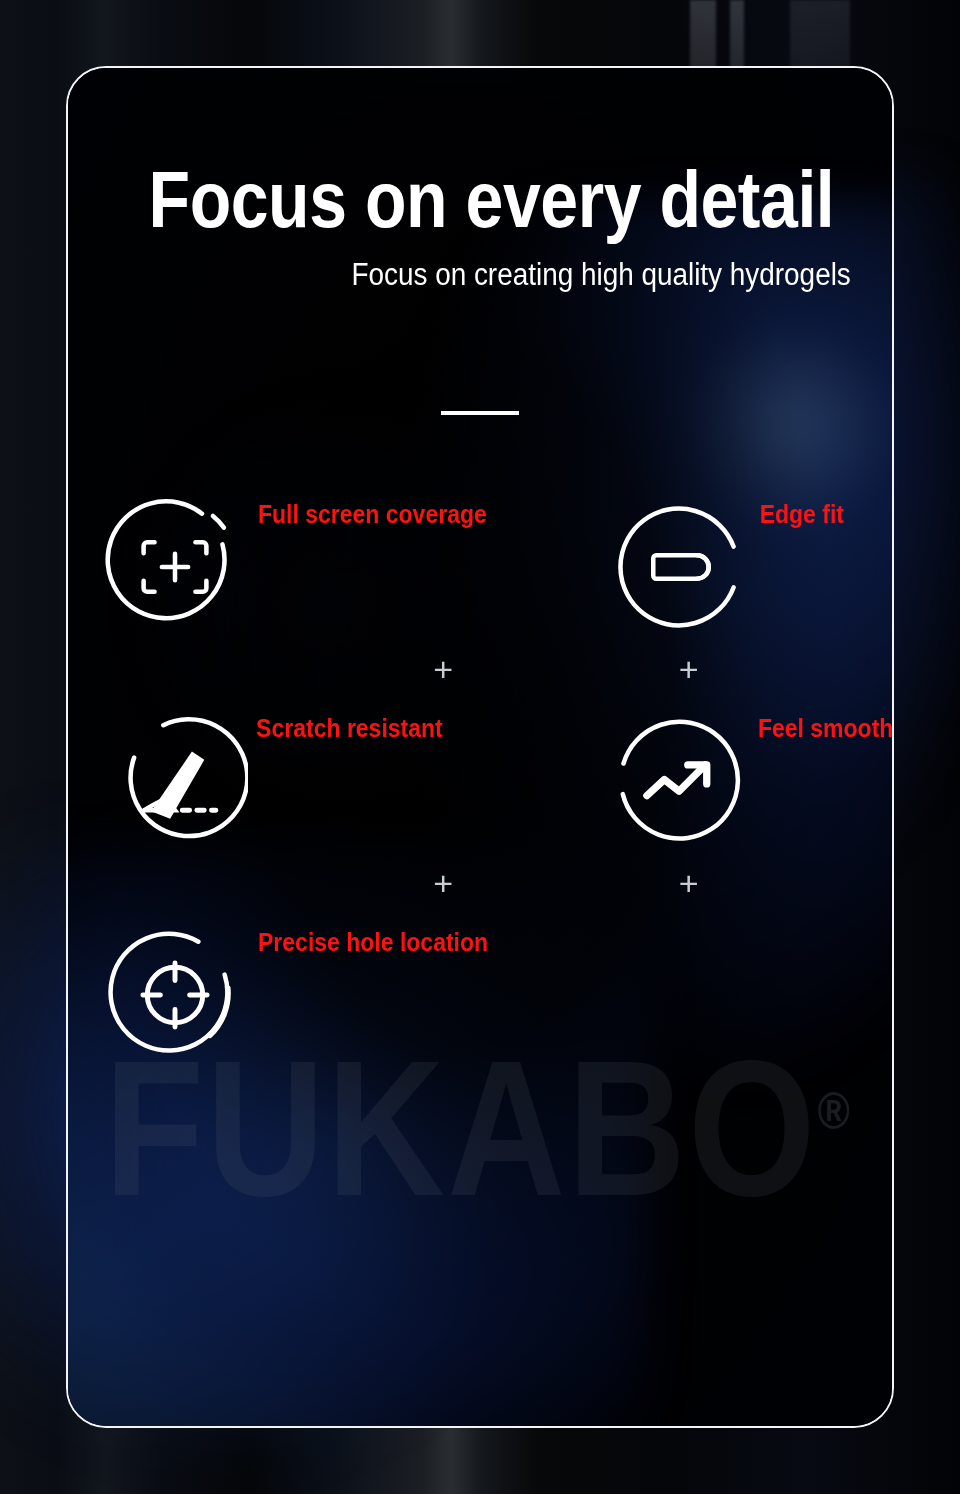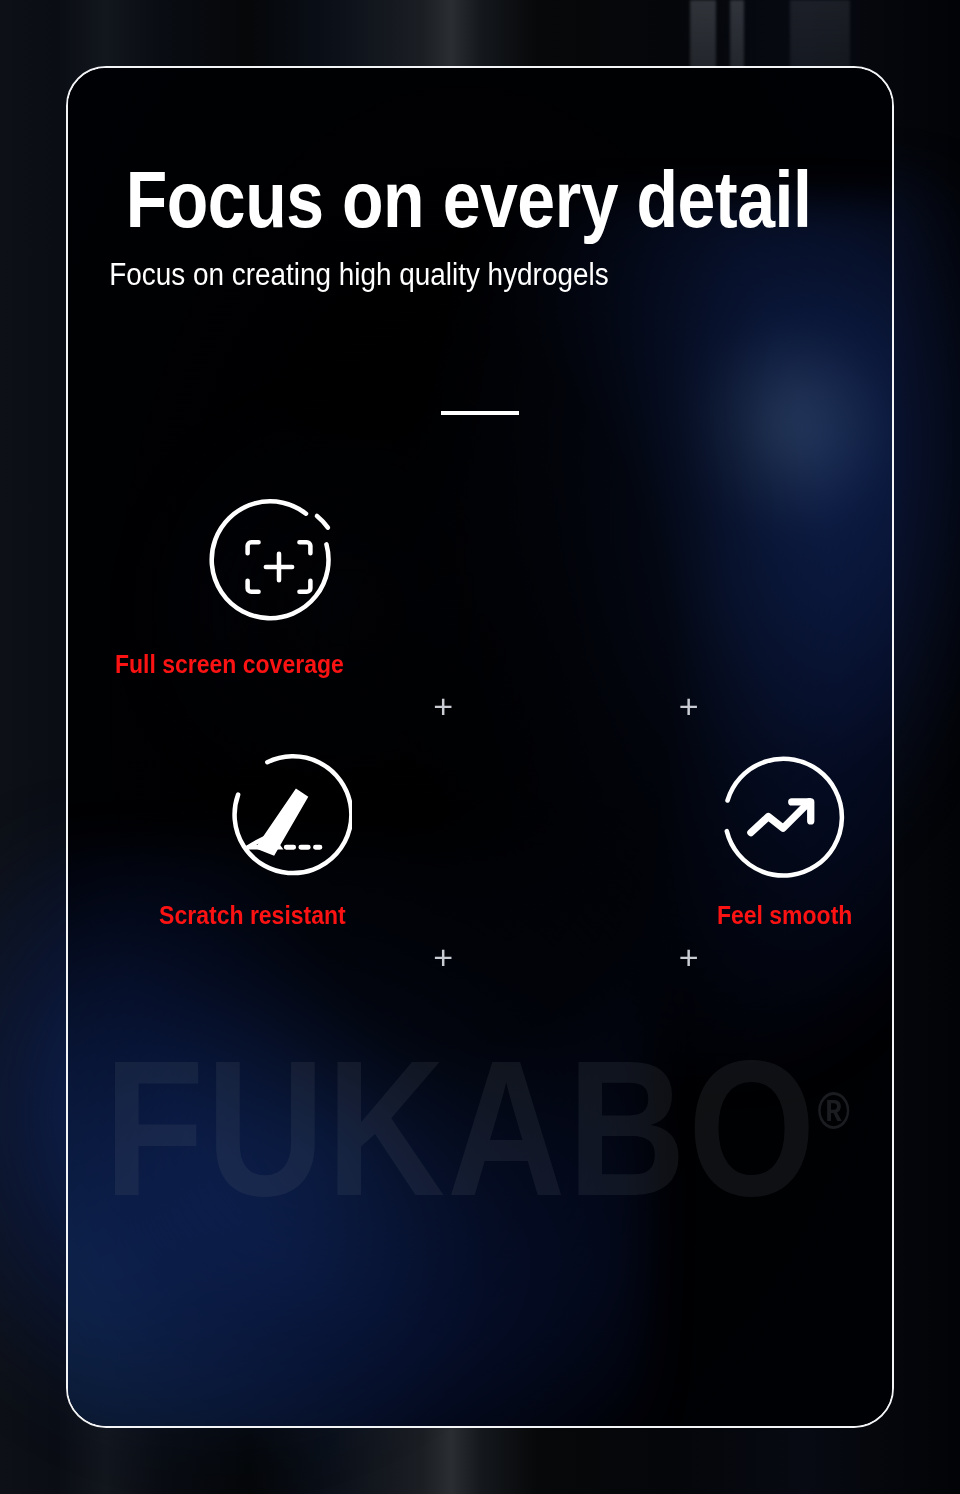--- a/index.html
+++ b/index.html
@@ -119,21 +119,21 @@
   .watermark .reg {
     font-size: 44px;
     vertical-align: super;
     color: rgba(150,156,168,.18);
   }
 
   
   .headings {
     position: absolute;
     left: 0; right: 0; top: 95px;
-    text-align: left;
+    text-align: right;
   }
   .title {
     font-size: 79px;
     line-height: .94;
     font-weight: 700;
     color: #ffffff;
     letter-spacing: -0.5px;
     transform: scaleX(.86);
     font-family: "Liberation Sans", sans-serif;
   }
@@ -164,22 +164,22 @@
     top: 424px;
   }
   .row {
     display: flex;
     justify-content: space-between;
     align-items: flex-start;
   }
   .cell {
     width: 33.33%;
     display: flex;
-    flex-direction: column;
-    align-items: flex-end;
+    flex-direction: row;
+    align-items: flex-start;
   }
   .icon-wrap {
     width: 150px;
     height: 150px;
     display: flex;
     align-items: center;
     justify-content: center;
   }
   .icon-wrap svg { display: block; }
   .label {
@@ -253,20 +253,30 @@
                 <path d="M36 33 h-5 a2.5 2.5 0 0 0 -2.5 2.5 v5"></path>
                 <path d="M64 33 h5 a2.5 2.5 0 0 1 2.5 2.5 v5"></path>
                 <path d="M36 67 h-5 a2.5 2.5 0 0 1 -2.5 -2.5 v-5"></path>
                 <path d="M64 67 h5 a2.5 2.5 0 0 0 2.5 -2.5 v-5"></path>
                 <path d="M50 41 v18 M41 50 h18"></path>
               </svg>
             </div>
             <div class="label">Full screen coverage</div>
           </div>
 
+          <div class="cell">
+            <div class="icon-wrap">
+              <svg width="146" height="146" viewBox="0 0 100 100" fill="none" stroke="#ffffff" stroke-width="3.1" stroke-linecap="round">
+                <path d="M86 36 A40 40 0 1 0 86 64"></path>
+                <path d="M33 42 h28 a8 8 0 0 1 0 16 h-28 a2 2 0 0 1 -2 -2 v-12 a2 2 0 0 1 2 -2 z"></path>
+                <path d="M61 42 a8 8 0 0 1 0 16"></path>
+              </svg>
+            </div>
+            <div class="label">Edge fit</div>
+          </div>
 
         </div>
 
         <div class="plus-row">
           <span class="plus p1">+</span>
           <span class="plus p2">+</span>
         </div>
 
         <div class="row row-2">
 
@@ -299,18 +309,29 @@
 
         <div class="plus-row">
           <span class="plus p1">+</span>
           <span class="plus p2">+</span>
         </div>
 
         <div class="row row-3">
 
 
 
+          <div class="cell">
+            <div class="icon-wrap">
+              <svg width="146" height="146" viewBox="0 0 100 100" fill="none" stroke="#ffffff" stroke-width="3.1" stroke-linecap="round">
+                <path d="M66 13.5 A40 40 0 1 0 84 36"></path>
+                <path d="M86.5 45 A40 40 0 0 1 74 78"></path>
+                <circle cx="50" cy="50" r="19" stroke-width="3.4"></circle>
+                <path d="M50 28 v12 M50 60 v12 M28 50 h12 M60 50 h12" stroke-width="3.4"></path>
+              </svg>
+            </div>
+            <div class="label">Precise hole location</div>
+          </div>
         </div>
 
       </div>
     </div>
   </div>
 </div>
 
 </body></html>

